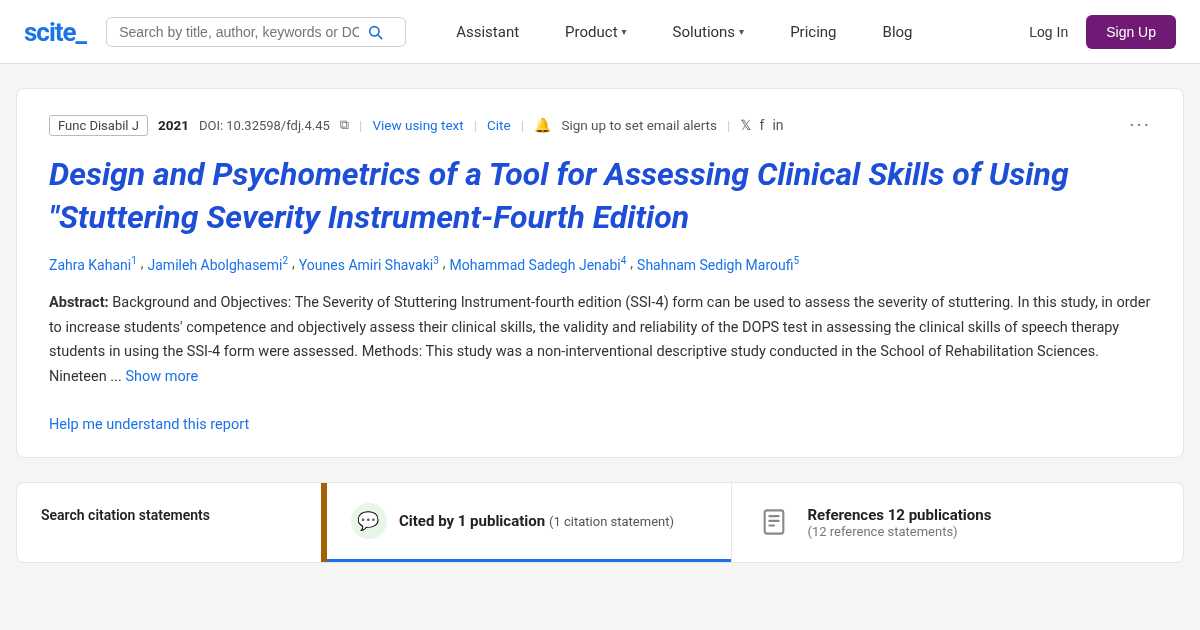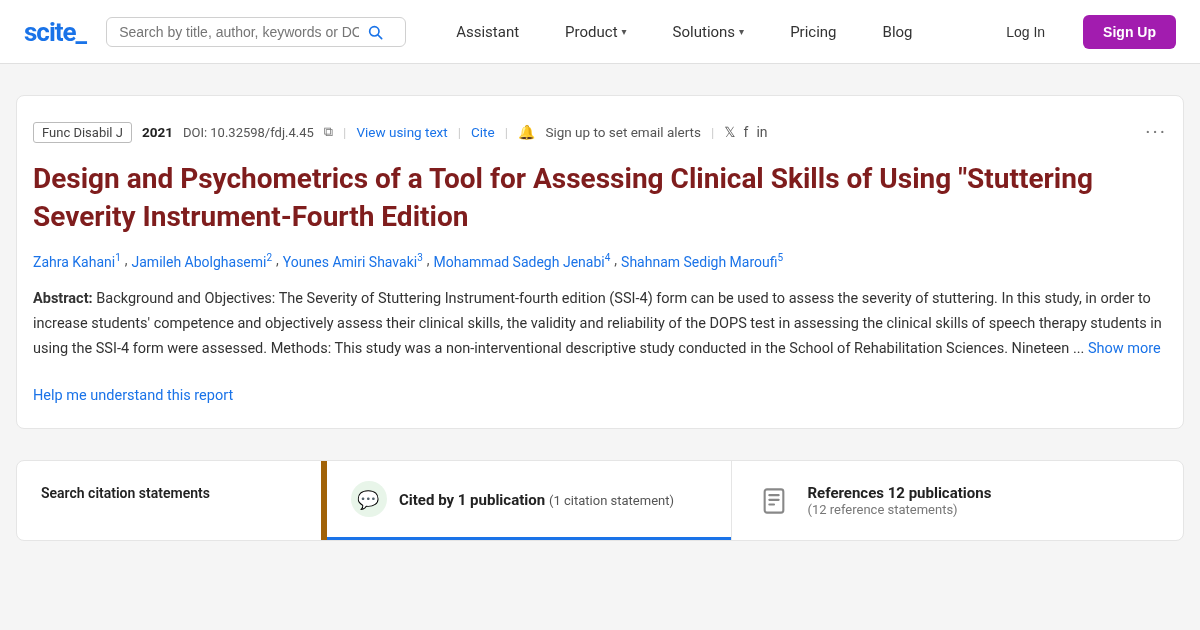--- a/index.html
+++ b/index.html
@@ -69,35 +69,34 @@
       padding: 8px 18px;
       font-size: 14px;
       background: transparent;
       border: none;
       cursor: pointer;
       color: #333;
     }
     .btn-signup {
       padding: 9px 20px;
       font-size: 14px;
-      background: #a21caf;
+      background: #701a75;
       color: #fff;
       border: none;
       border-radius: 6px;
       cursor: pointer;
-      font-weight: 700;
-      margin-left: 20px;
+      font-weight: 400;
     }
 
     
     .main-card {
       background: #fff;
-      margin: 31px 16px;
+      margin: 24px 16px;
       border-radius: 8px;
-      padding: 24px 16px;
+      padding: 24px 32px;
       border: 1px solid #e5e5e5;
     }
 
     
     .meta-row {
       display: flex;
       align-items: center;
       gap: 10px;
       margin-bottom: 16px;
       flex-wrap: wrap;
@@ -120,25 +119,26 @@
       font-size: 13.5px;
     }
     .pipe { color: #ccc; }
     .bell-icon { font-size: 14px; color: #555; }
     .social-icons { display: flex; gap: 8px; align-items: center; }
     .social-icon { font-size: 14px; color: #555; cursor: pointer; }
     .more-dots { margin-left: auto; font-size: 20px; color: #777; cursor: pointer; letter-spacing: 2px; }
 
     
     .article-title {
-      font-size: 28px;
+      font-size: 32px;
       font-weight: 700;
-      color: #7f1d1d;
+      color: #1d4ed8;
       line-height: 1.35;
       margin-bottom: 16px;
+      font-style: italic;
     }
 
     
     .authors {
       display: flex;
       flex-wrap: wrap;
       gap: 4px;
       margin-bottom: 18px;
       font-size: 14px;
     }

